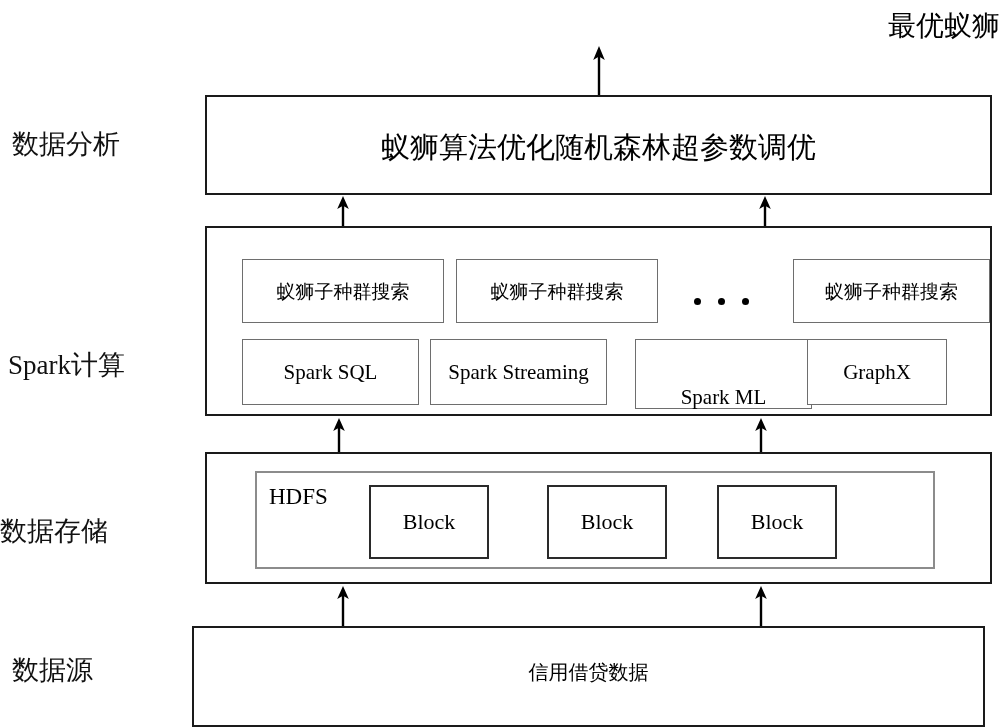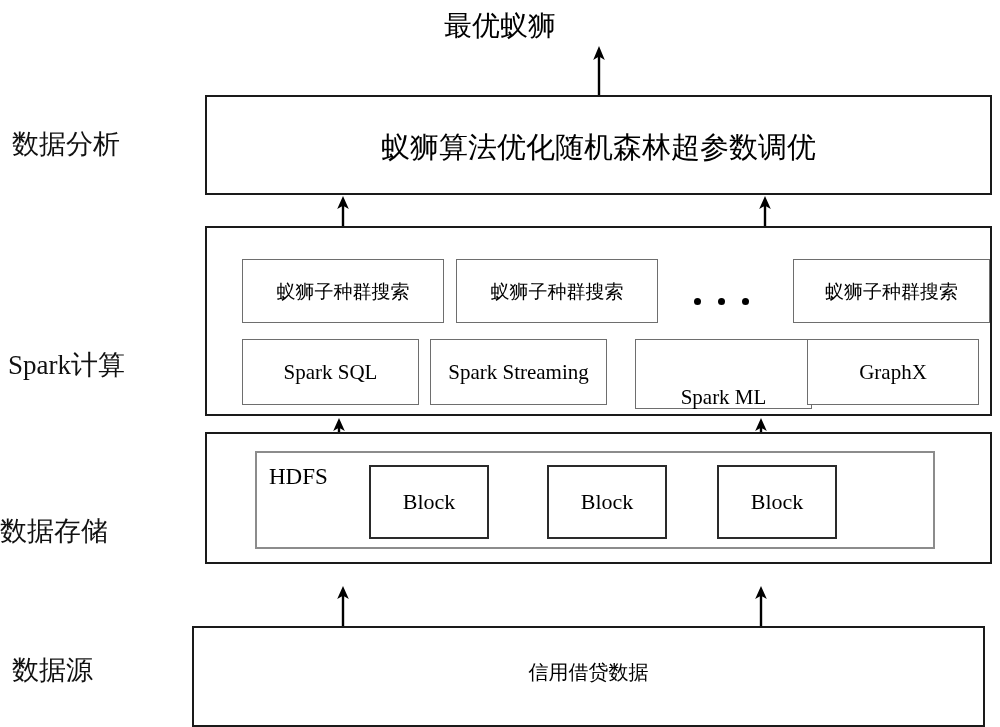--- a/index.html
+++ b/index.html
@@ -114,21 +114,21 @@
   }
 
   
   .arrow svg { display: block; overflow: visible; }
 </style>
 </head>
 <body>
 
 <div id="canvas">
 
-  <div class="abs cn-top" style="left:0; top:12px; width:1000px; text-align:center;">最优蚁狮</div>
+  <div class="abs cn-top" style="left:0; top:12px; width:1000px; text-align:right;">最优蚁狮</div>
 
   <div class="abs arrow" style="left:590px; top:46px;">
     <svg width="18" height="52" viewBox="0 0 18 52">
       <line x1="9" y1="52" x2="9" y2="9" stroke="#000" stroke-width="2.4"></line>
       <polygon points="9,0 3.2,14 9,10.6 14.8,14" fill="#000"></polygon>
     </svg>
   </div>
 
   <div class="abs stage-label" style="left:12px; top:131px;">数据分析</div>
 
@@ -180,39 +180,39 @@
     </div>
 
     <div class="abs inner-box" style="left:223px; top:111px; width:177px; height:66px;">
       <span class="en-text">Spark Streaming</span>
     </div>
 
     <div class="abs inner-box" style="left:428px; top:111px; width:177px; height:70px;align-items:flex-end;">
       <span class="en-text">Spark ML</span>
     </div>
 
-    <div class="abs inner-box" style="left:600px; top:111px; width:172px; height:66px;">
+    <div class="abs inner-box" style="left:600px; top:111px; width:140px; height:66px;">
       <span class="en-text">GraphX</span>
     </div>
   </div>
 
   <div class="abs arrow" style="left:330px; top:418px;">
     <svg width="18" height="34" viewBox="0 0 18 34">
       <line x1="9" y1="34" x2="9" y2="8" stroke="#000" stroke-width="2.4"></line>
       <polygon points="9,0 3.2,13 9,9.8 14.8,13" fill="#000"></polygon>
     </svg>
   </div>
   <div class="abs arrow" style="left:752px; top:418px;">
     <svg width="18" height="34" viewBox="0 0 18 34">
       <line x1="9" y1="34" x2="9" y2="8" stroke="#000" stroke-width="2.4"></line>
       <polygon points="9,0 3.2,13 9,9.8 14.8,13" fill="#000"></polygon>
     </svg>
   </div>
 
-  <div class="abs layer-box" style="left:205px; top:432px; width:787px; height:132px;">
+  <div class="abs layer-box" style="left:205px; top:452px; width:787px; height:132px;">
 
     <div class="abs hdfs-wrap" style="left:48px; top:17px; width:680px; height:98px;">
 
       <div class="abs hdfs-label" style="left:12px; top:12px;">HDFS</div>
 
       <div class="abs block-box" style="left:112px; top:12px; width:120px; height:74px;">
         <span class="block-label">Block</span>
       </div>
 
       <div class="abs block-box" style="left:290px; top:12px; width:120px; height:74px;">

